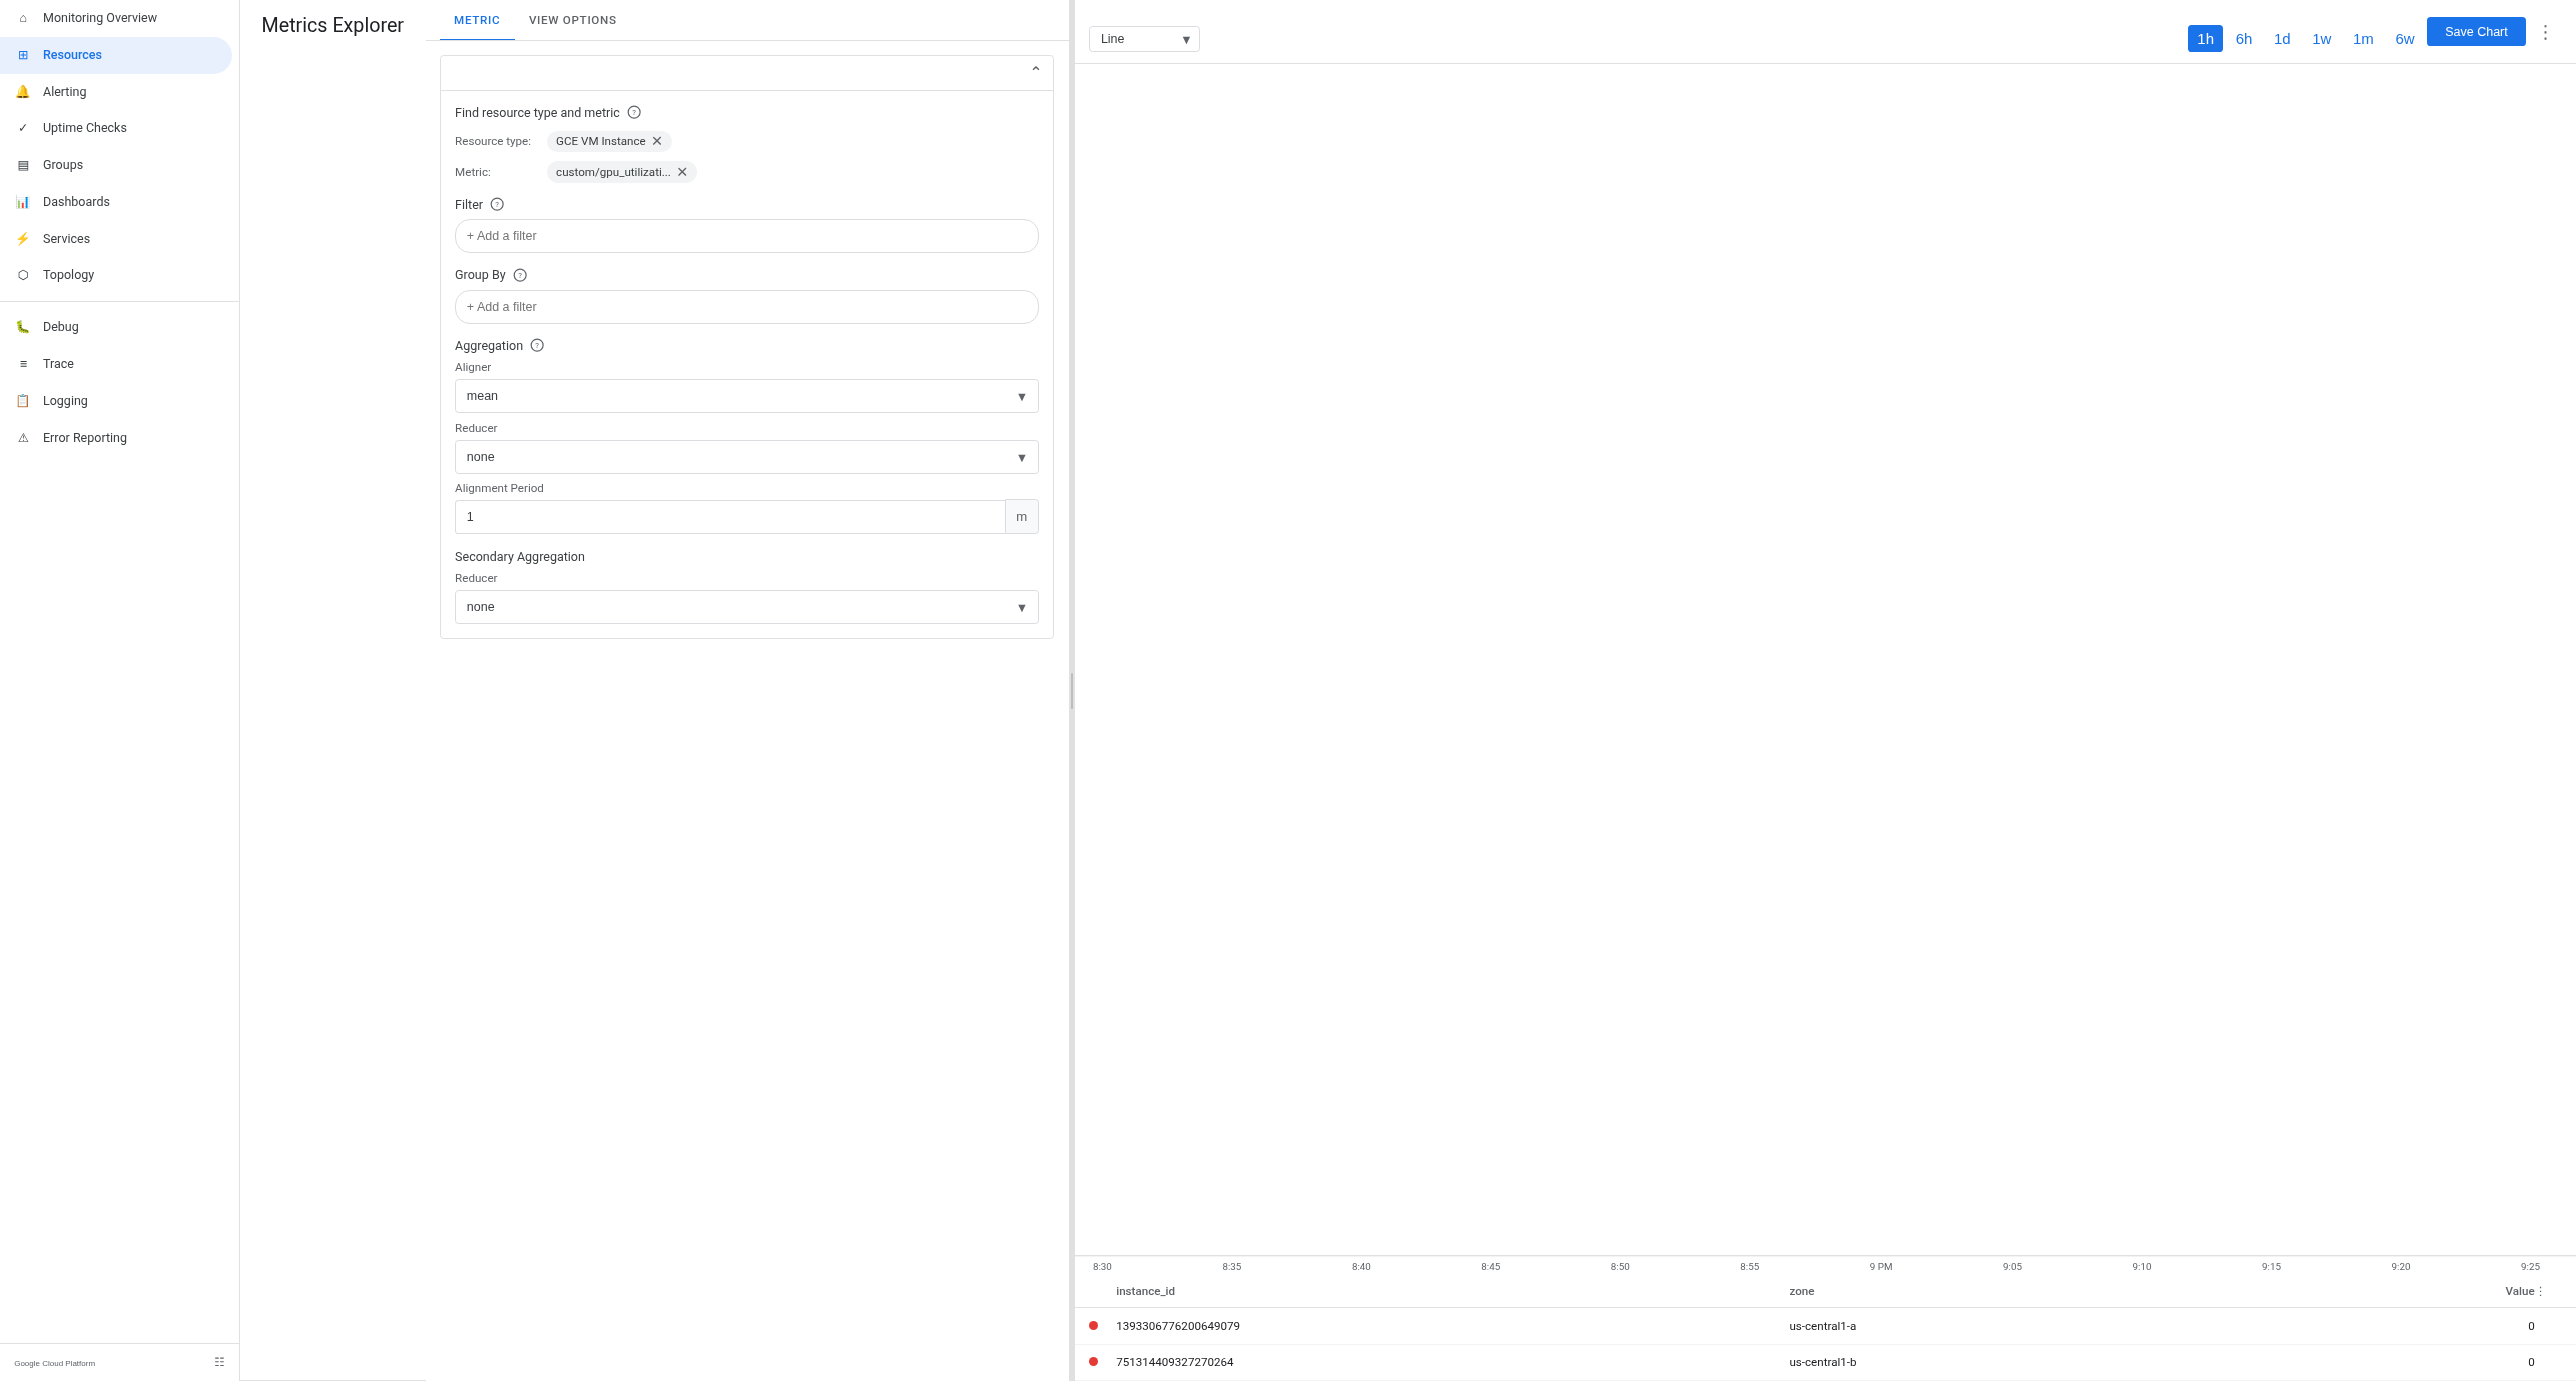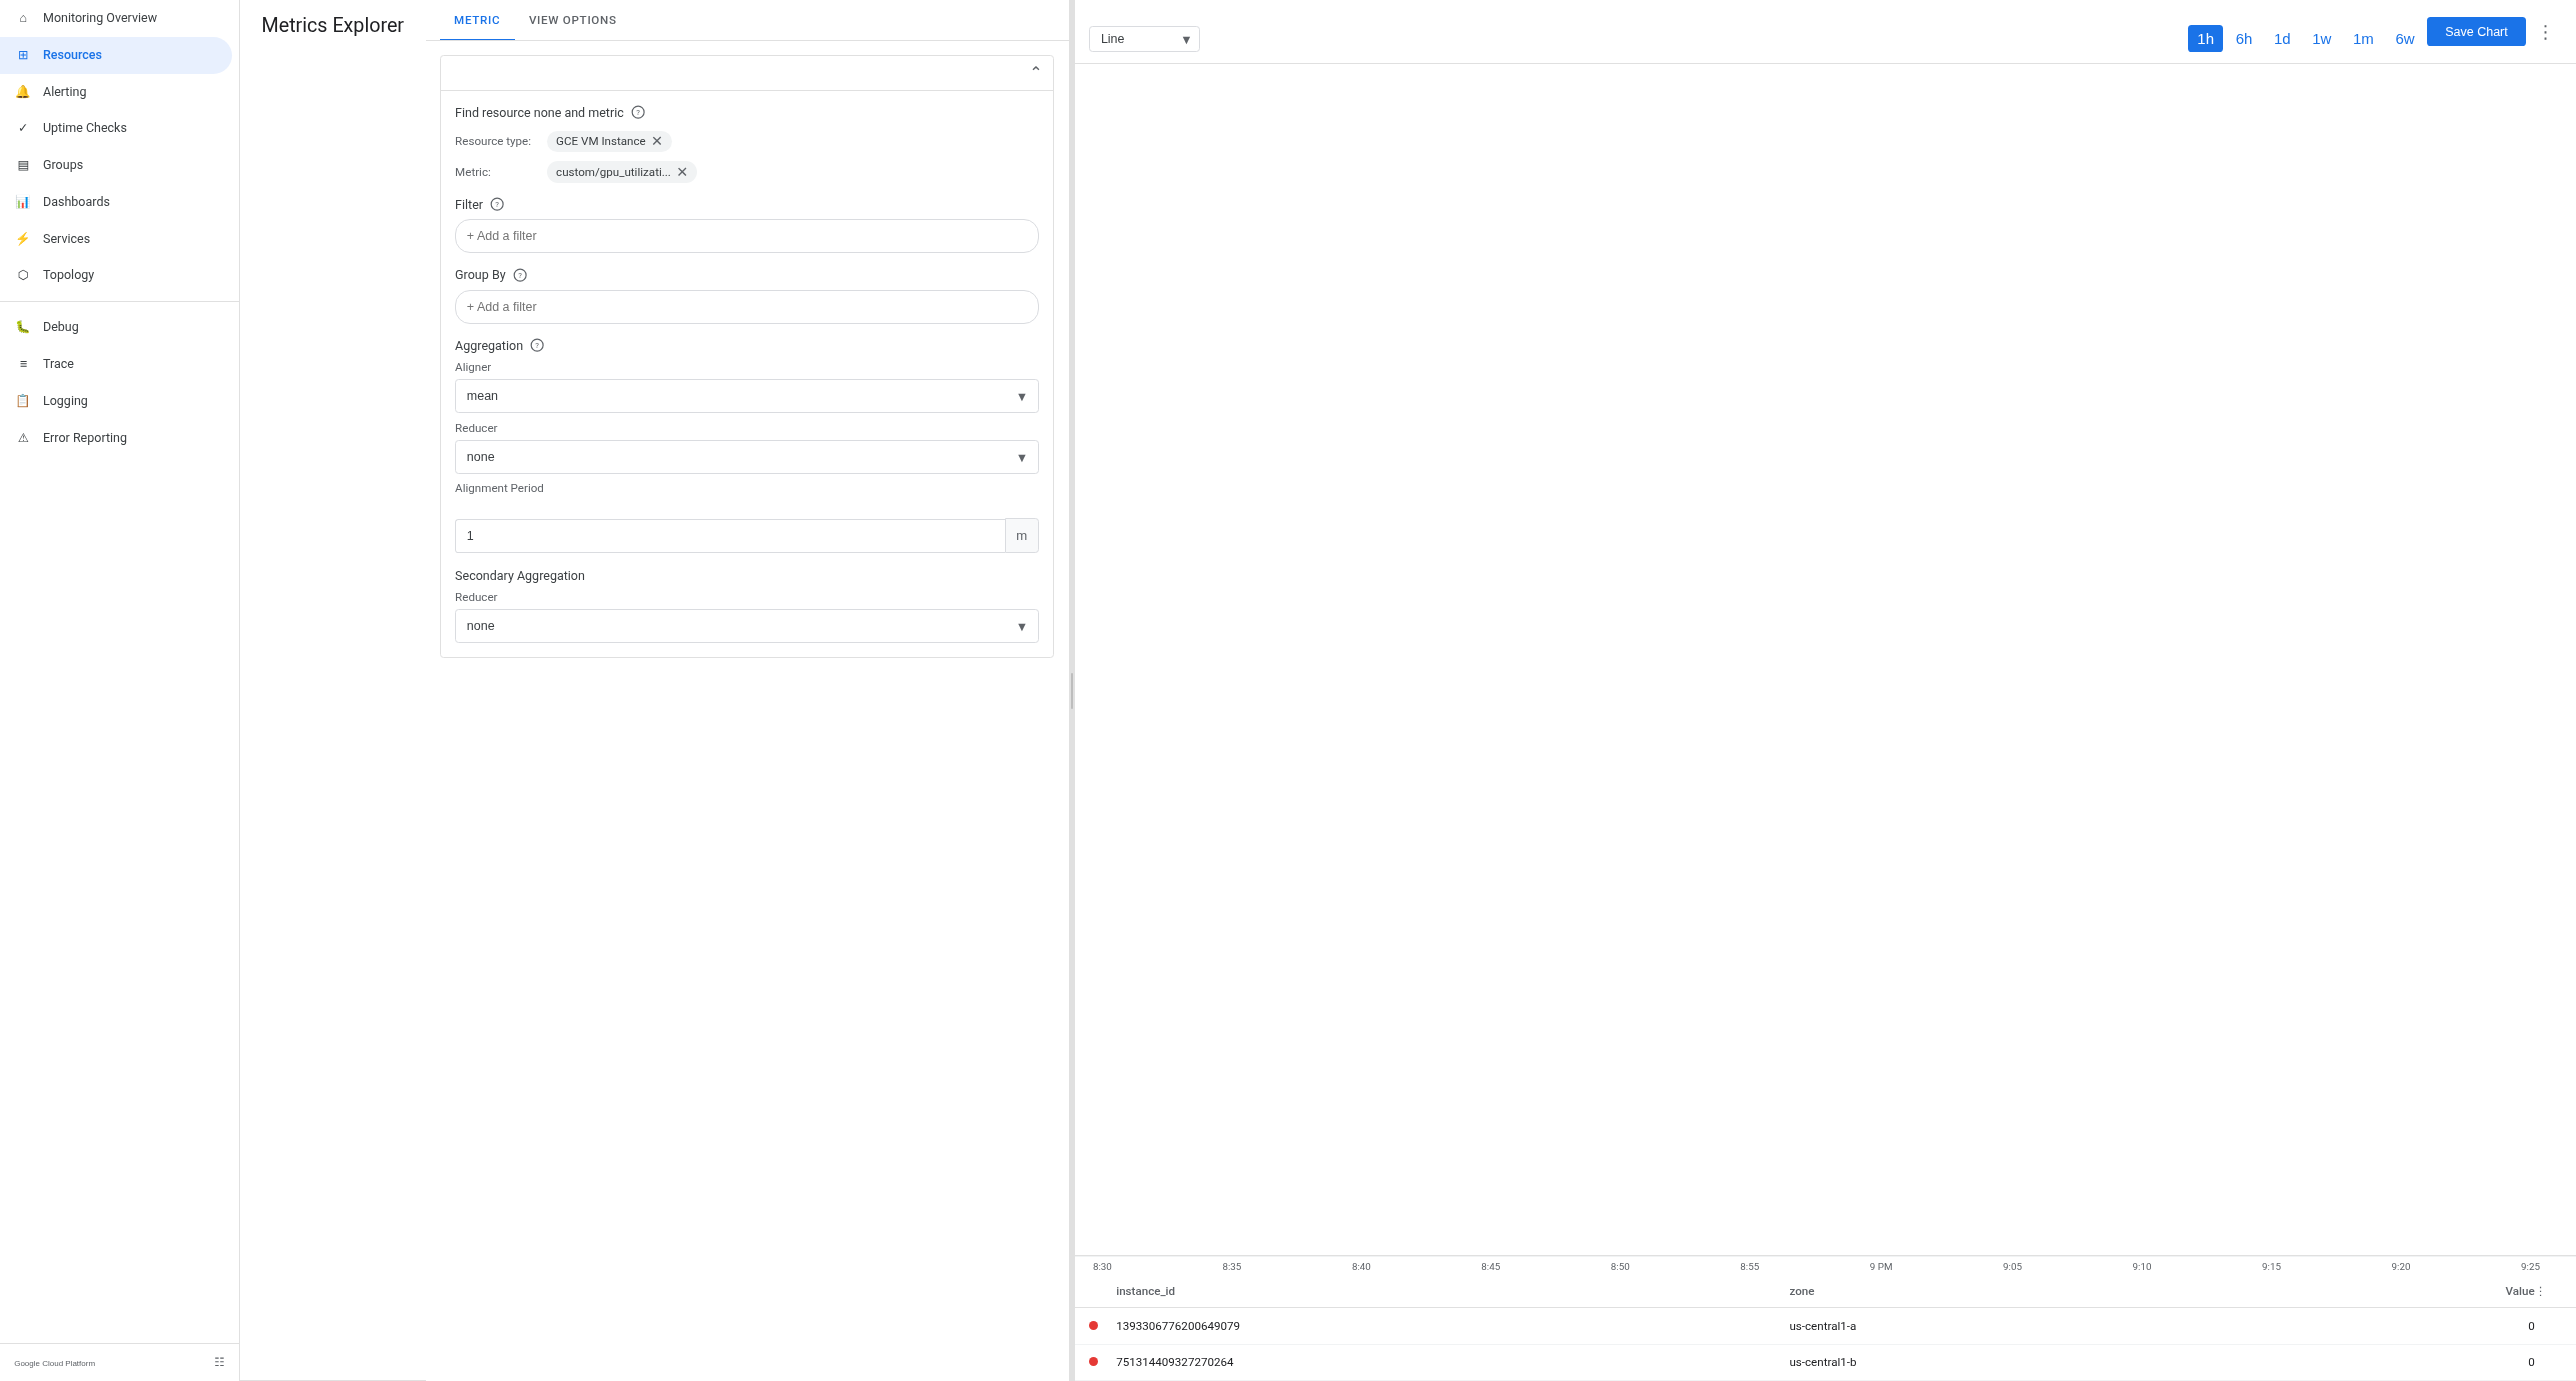--- a/index.html
+++ b/index.html
@@ -185,21 +185,21 @@
         <div class="tab active">METRIC</div>
         <div class="tab">VIEW OPTIONS</div>
       </div>
 
       <div class="metric-section">
         <div class="metric-section-header">
           <button class="collapse-btn">⌃</button>
         </div>
         <div class="metric-content">
           <div class="metric-label">
-            <span>Find resource none and metric</span>
+            <span>Find resource type and metric</span>
             <svg width="14.3" height="14.3" viewBox="0 0 24 24" fill="#5f6368" style="font-size:14px">
                 <circle cx="12" cy="12" r="10" stroke="#5f6368" stroke-width="2" fill="none"></circle>
                 <text x="9" y="17" font-size="13" fill="#5f6368">?</text>
               </svg>
           </div>
           <div class="resource-row">
             <span class="resource-label">Resource type:</span>
             <div class="chip">
               <span>GCE VM Instance</span>
               <span class="chip-x">✕</span>
@@ -261,21 +261,21 @@
               <select class="select-field">
                 <option>none</option>
                 <option>sum</option>
                 <option>mean</option>
               </select>
               <span class="select-arrow">▼</span>
             </div>
           </div>
 
           <div style="margin-bottom: 14.3px;">
-            <div style="font-size:11.6px; color:#5f6368; margin-bottom:23px;">Alignment Period</div>
+            <div style="font-size:11.6px; color:#5f6368; margin-bottom:4px;">Alignment Period</div>
             <div class="alignment-period-row">
               <input type="text" class="alignment-input" value="1" style="">
               <span class="alignment-unit">m</span>
             </div>
           </div>
 
           <div class="section-title">
             <span>Secondary Aggregation</span>
           </div>
           <div style="font-size:11.6px; color:#5f6368; margin-bottom:5.4px;">Reducer</div>

